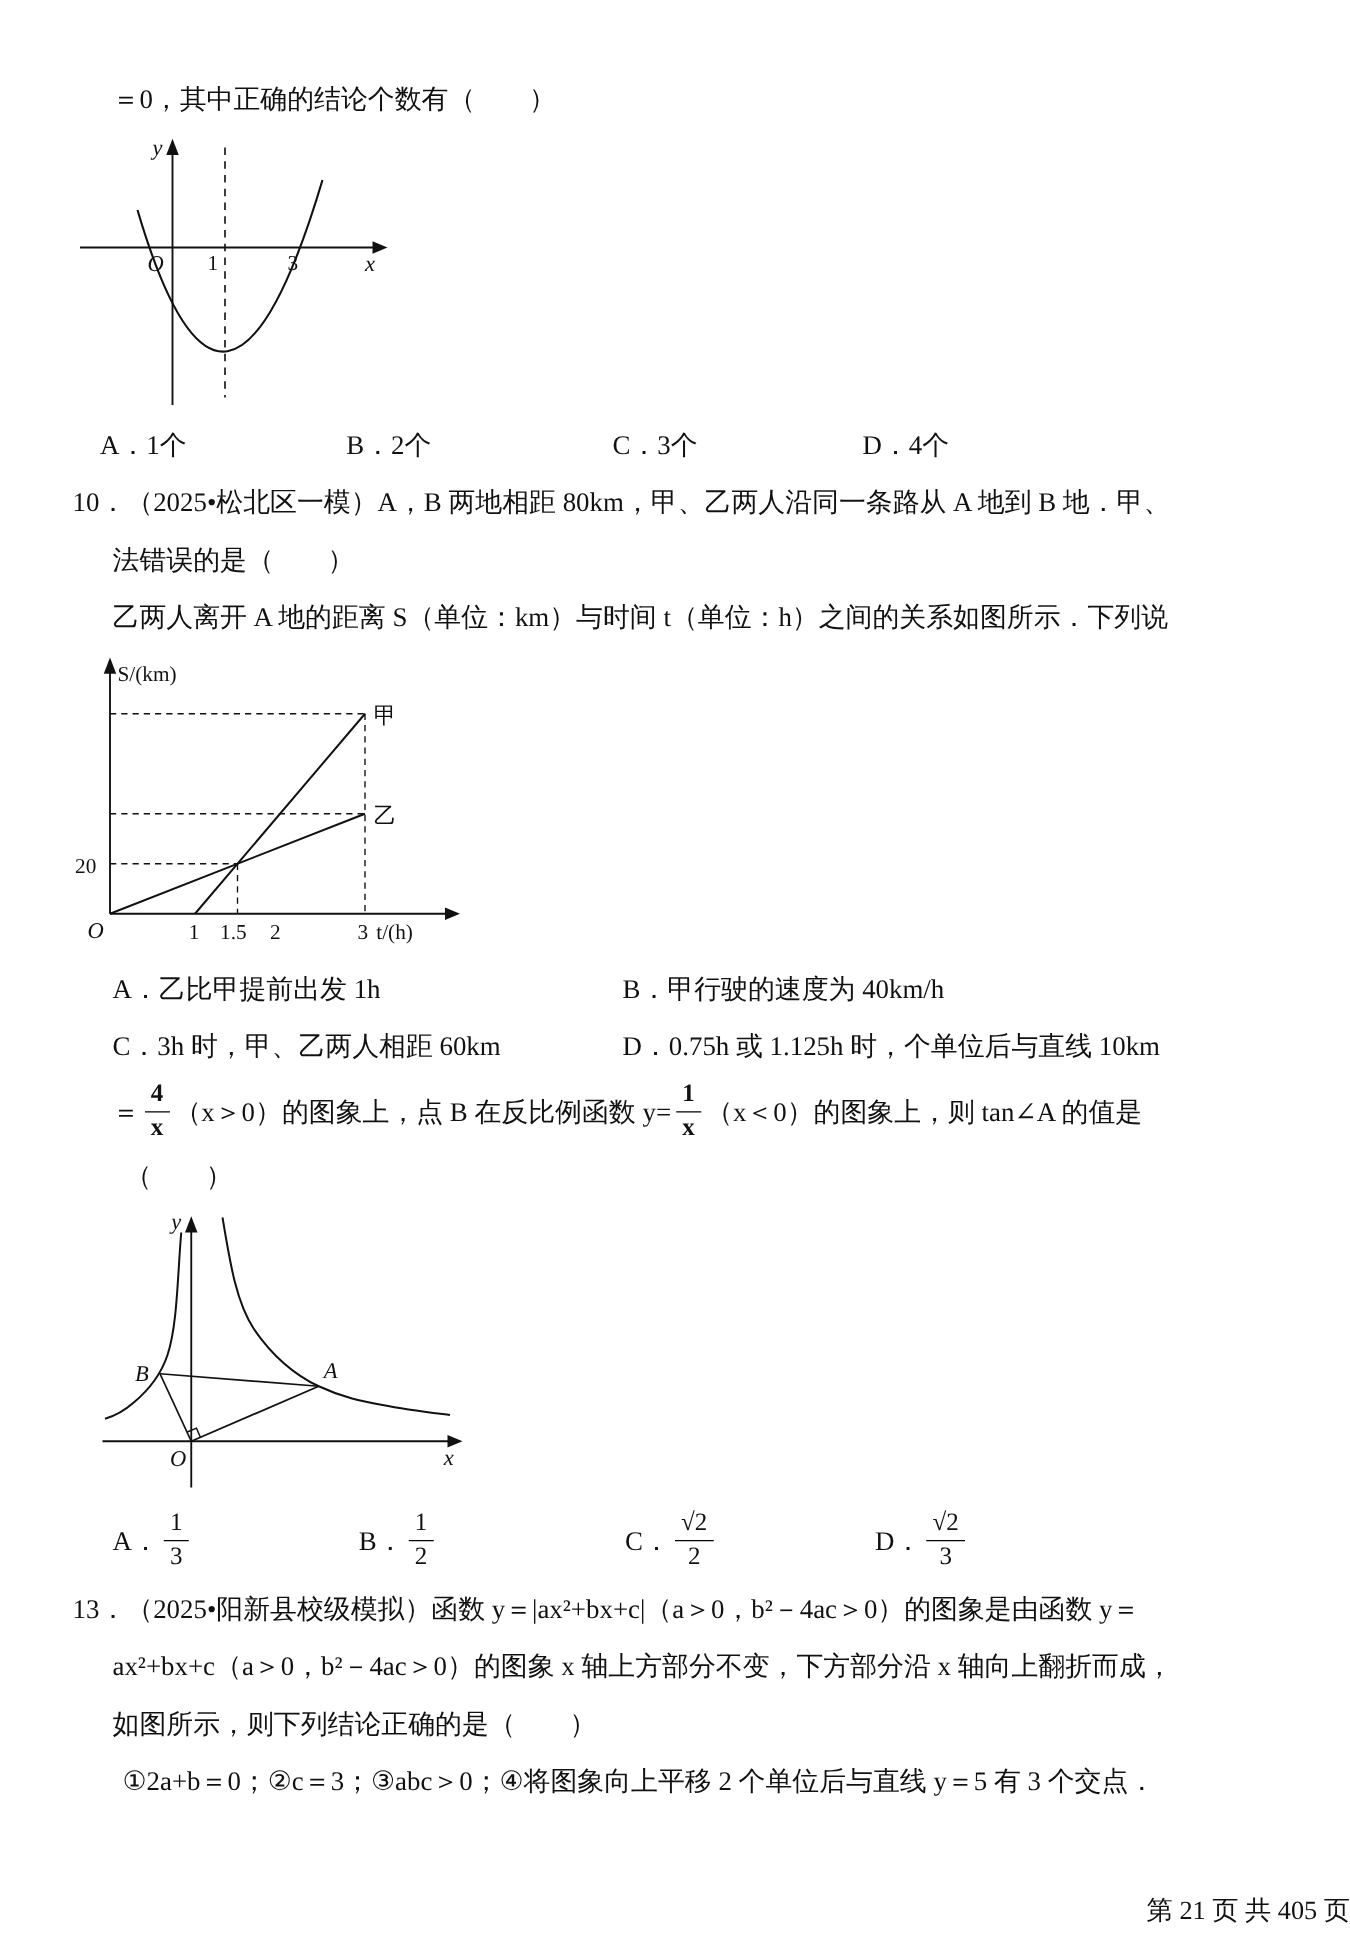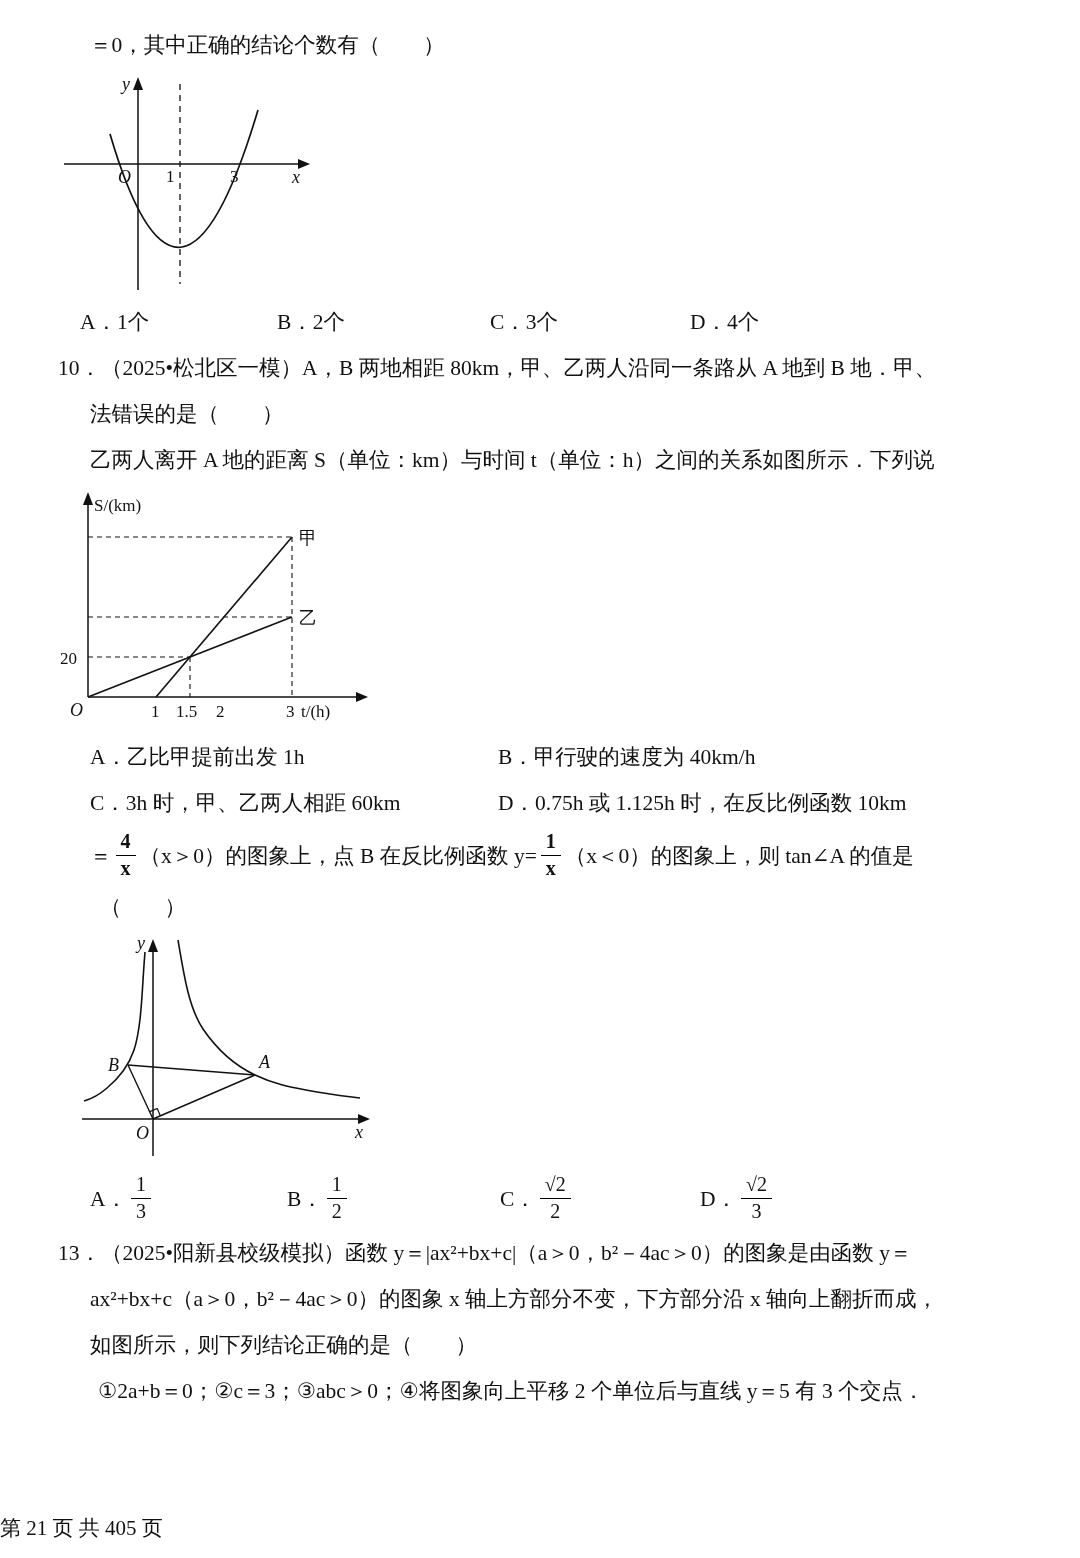--- a/index.html
+++ b/index.html
@@ -1,42 +1,42 @@
 <!DOCTYPE html>
 <html><head>
 <meta charset="utf-8">
 <style>
   html,body{margin:0;padding:0;}
   body{
     width:1080px;height:1558px;background:#ffffff;color:#111;
     font-family:"Liberation Serif","DejaVu Serif",serif;
     position:relative;overflow:hidden;
   }
-  .page{position:absolute;inset:0;padding:22px 44px 0 58px;box-sizing:border-box;}
+  .page{position:absolute;inset:0;padding:56px 44px 0 58px;box-sizing:border-box;}
   .tline{font-size:21.5px;line-height:46px;white-space:nowrap;}
   .ind{margin-left:32px;}
   .ind2{margin-left:40px;}
   .figwrap{margin:4px 0 2px 0;}
   .opts4{display:flex;margin-left:22px;}
   .opts4 .w1{width:197px;}
   .opts4 .w2{width:213px;}
   .opts4 .w3{width:200px;}
   .opts2{display:flex;margin-left:32px;}
   .opts2 .wA{width:408px;font-family:Liberation Serif, serif;}
   .fracline{display:flex;align-items:center;margin-left:32px;height:58px;
     font-size:21.5px;white-space:nowrap;}
   .frac{display:inline-flex;flex-direction:column;align-items:center;
     vertical-align:middle;line-height:1.15;margin:0 4px;font-size:20px;}
   .frac .fnum{padding:0 5px 2px;border-bottom:1.7px solid #000;}
   .frac .fden{padding-top:1px;}
   .frac.bold{font-weight:bold;}
   .optfrac-row{display:flex;align-items:center;margin-left:32px;height:64px;
     font-size:21.5px;}
   .optitem{display:flex;align-items:center;}
-  .footer{position:absolute;left:0;right:0;bottom:16px;text-align:left;
+  .footer{position:absolute;left:0;right:0;bottom:16px;text-align:right;
     font-size:21px;}
   svg{display:block;}
   svg text{font-family:"Liberation Serif","DejaVu Serif",serif;font-size:18px;fill:#111;}
   svg text.it{font-style:italic;}
   svg text.sm{font-size:17px;}
   svg line, svg path, svg polyline{stroke:#111;fill:none;}
   svg polygon{fill:#111;stroke:none;}
 </style>
 </head>
 <body>
@@ -99,21 +99,21 @@
       <text class="sm" x="243" y="230">t/(h)</text>
     </svg>
   </div>
 
   <div class="opts2 tline">
     <span class="wA">A．乙比甲提前出发 1h</span>
     <span>B．甲行驶的速度为 40km/h</span>
   </div>
   <div class="opts2 tline">
     <span class="wA">C．3h 时，甲、乙两人相距 60km</span>
-    <span>D．0.75h 或 1.125h 时，在反比例函数 10km</span>
+    <span>D．0.75h 或 1.125h 时，个单位后与直线 10km</span>
   </div>
 
   <div class="fracline">
     <span>＝</span>
     <span class="frac bold">
       <span class="fnum">4</span>
       <span class="fden">x</span>
     </span>
     <span>（x＞0）的图象上，点 B 在反比例函数 y=</span>
     <span class="frac bold">

